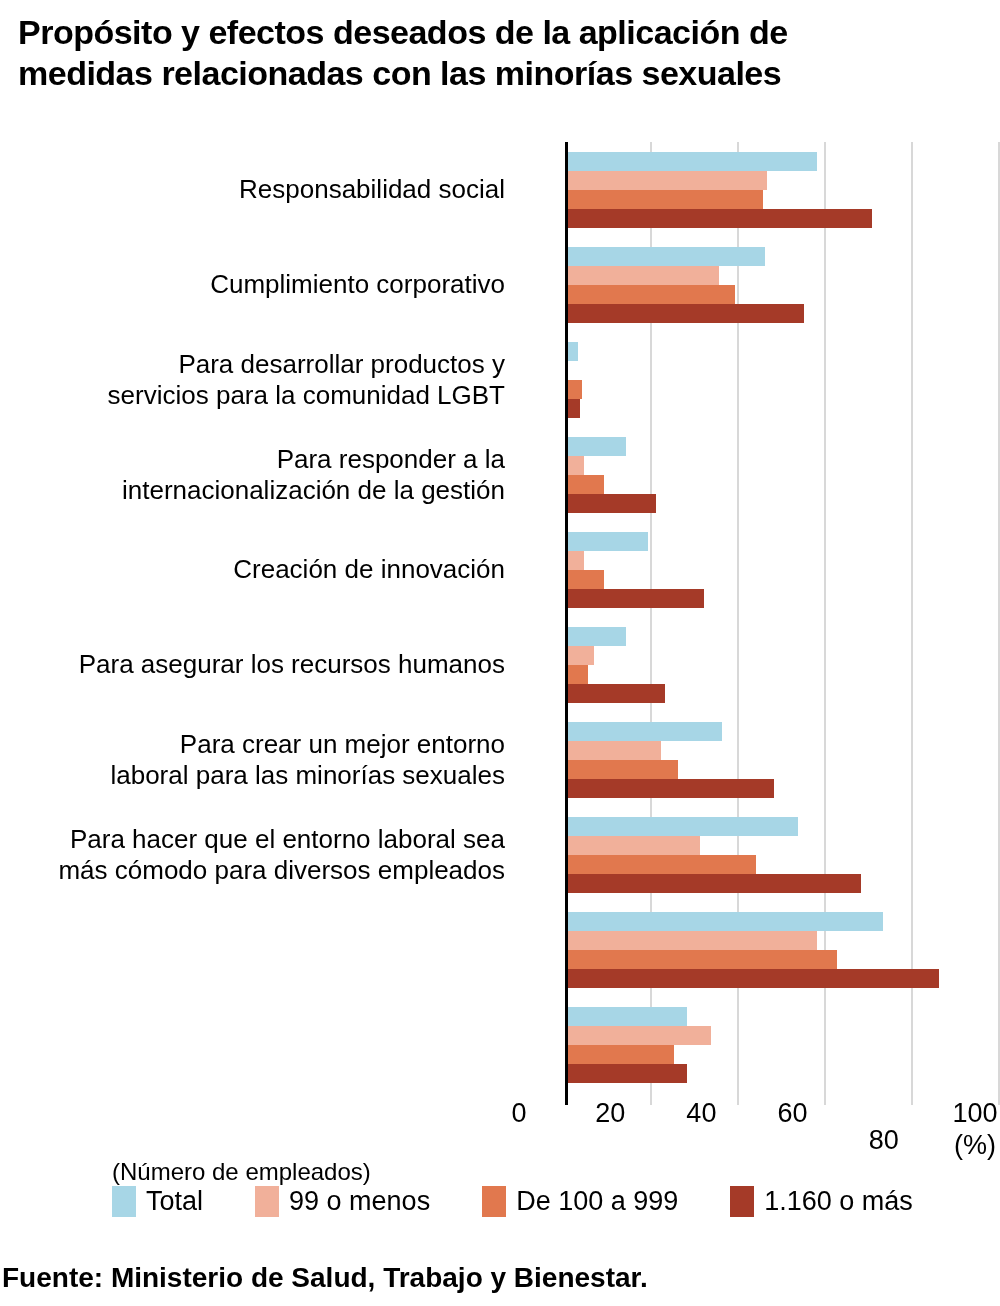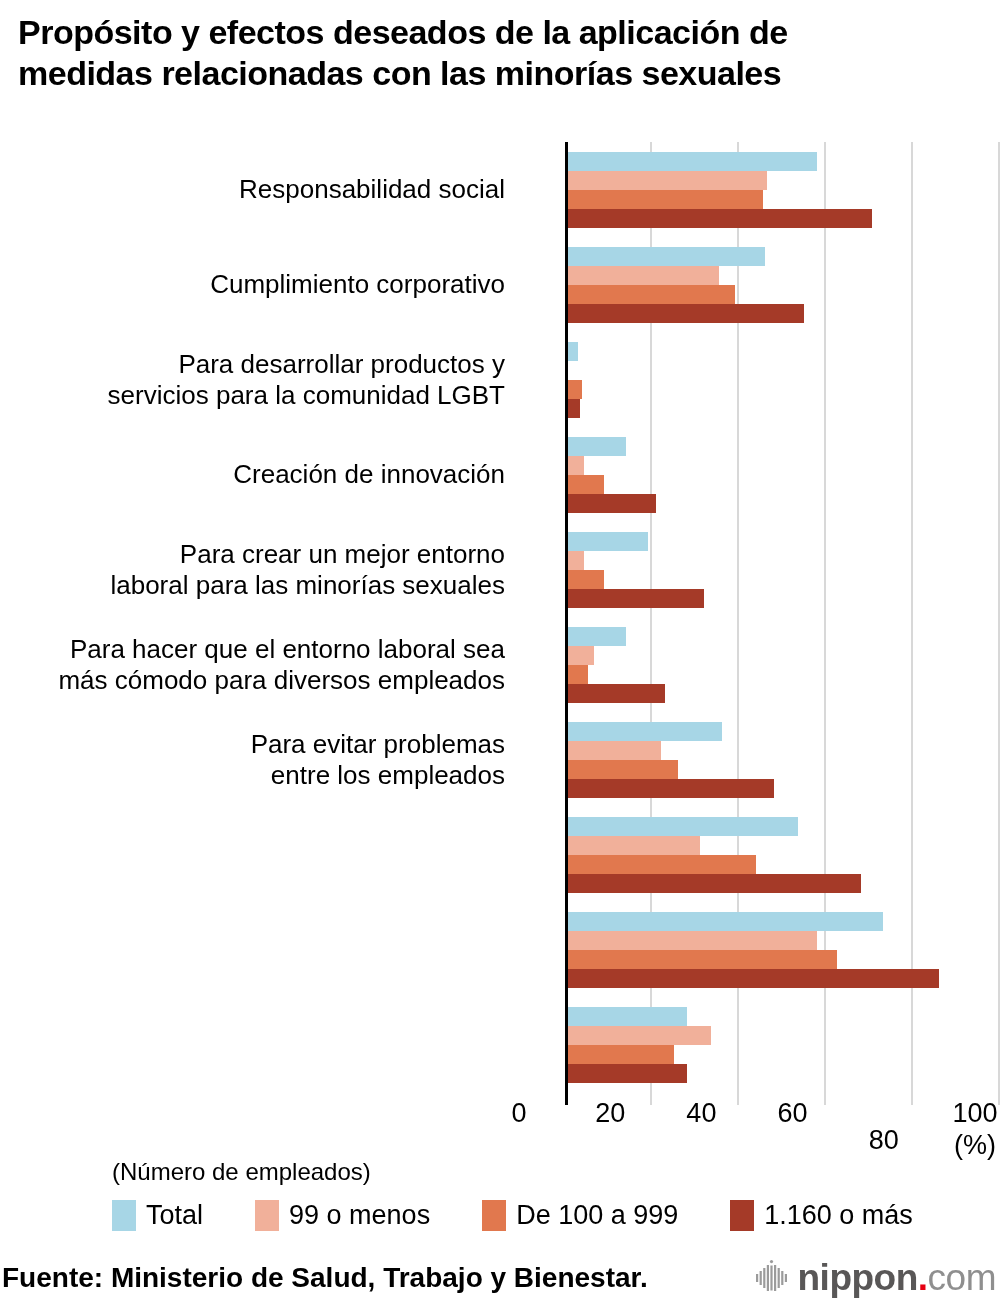--- a/index.html
+++ b/index.html
@@ -84,21 +84,20 @@
     left: 100%;
     top: 38px;
     transform: translateX(-50%);
     font-size: 27px;
   }
   .legend {
     margin: 0 0 0 112px;
   }
   .legend-title {
     font-size: 24px;
-    margin-bottom: 14px;
   }
   .legend-items {
     display: flex;
     align-items: flex-start;
     gap: 52px;
   }
   .legend-item {
     display: flex;
     align-items: center;
     gap: 10px;
@@ -138,27 +137,28 @@
 
 <div class="title">Propósito y efectos deseados de la aplicación de
 medidas relacionadas con las minorías sexuales</div>
 
 <div class="chart">
   <div class="labels-col">
       <div class="label-row">Responsabilidad social</div>
       <div class="label-row">Cumplimiento corporativo</div>
       <div class="label-row">Para desarrollar productos y
 servicios para la comunidad LGBT</div>
+      <div class="label-row">Para responder a la
+internacionalización de la gestión</div>
       <div class="label-row">Creación de innovación</div>
+      <div class="label-row">Para asegurar los recursos humanos</div>
       <div class="label-row">Para crear un mejor entorno
 laboral para las minorías sexuales</div>
       <div class="label-row">Para hacer que el entorno laboral sea
 más cómodo para diversos empleados</div>
-      <div class="label-row">Para evitar problemas
-entre los empleados</div>
     </div>
   <div class="plot">
       <div class="gridline" style="left: calc(100% - 2px); background: rgb(216, 216, 216);"></div>
       <div class="gridline" style="left: calc(80% - 2px); background: rgb(216, 216, 216);"></div>
       <div class="gridline" style="left: calc(60% - 2px); background: rgb(216, 216, 216);"></div>
       <div class="gridline" style="left: calc(40% - 2px); background: rgb(216, 216, 216);"></div>
       <div class="gridline" style="left: calc(20% - 2px); background: rgb(216, 216, 216);"></div>
     <div class="axis-line"></div>
     <div class="groups">
         <div class="bar-group">
@@ -255,30 +255,13 @@
       </div>
       <div class="legend-item">
         <span class="legend-swatch" style="background: rgb(165, 58, 40);"></span>
         <span>1.160 o más</span>
       </div>
     </div>
 </div>
 
 <div class="footer">
   <div class="source">Fuente: Ministerio de Salud, Trabajo y Bienestar.</div>
-  <div class="logo">
-    <svg width="34" height="38" viewBox="0 0 34 38">
-      <g fill="#9b9b9b">
-        <rect x="0" y="15" width="2.2" height="8"></rect>
-        <rect x="3.6" y="12" width="2.2" height="14"></rect>
-        <rect x="7.2" y="9" width="2.2" height="20"></rect>
-        <rect x="10.8" y="6" width="2.2" height="26"></rect>
-        <circle cx="15.5" cy="2.6" r="1.6"></circle>
-        <rect x="14.4" y="6.5" width="2.2" height="25"></rect>
-        <rect x="18" y="6" width="2.2" height="26"></rect>
-        <rect x="21.6" y="9" width="2.2" height="20"></rect>
-        <rect x="25.2" y="12" width="2.2" height="14"></rect>
-        <rect x="28.8" y="15" width="2.2" height="8"></rect>
-      </g>
-    </svg>
-    <span class="logo-text"><span class="logo-nippon">nippon</span><span class="logo-dot">.</span><span class="logo-com">com</span></span>
-  </div>
 </div>
 
 </body></html>

